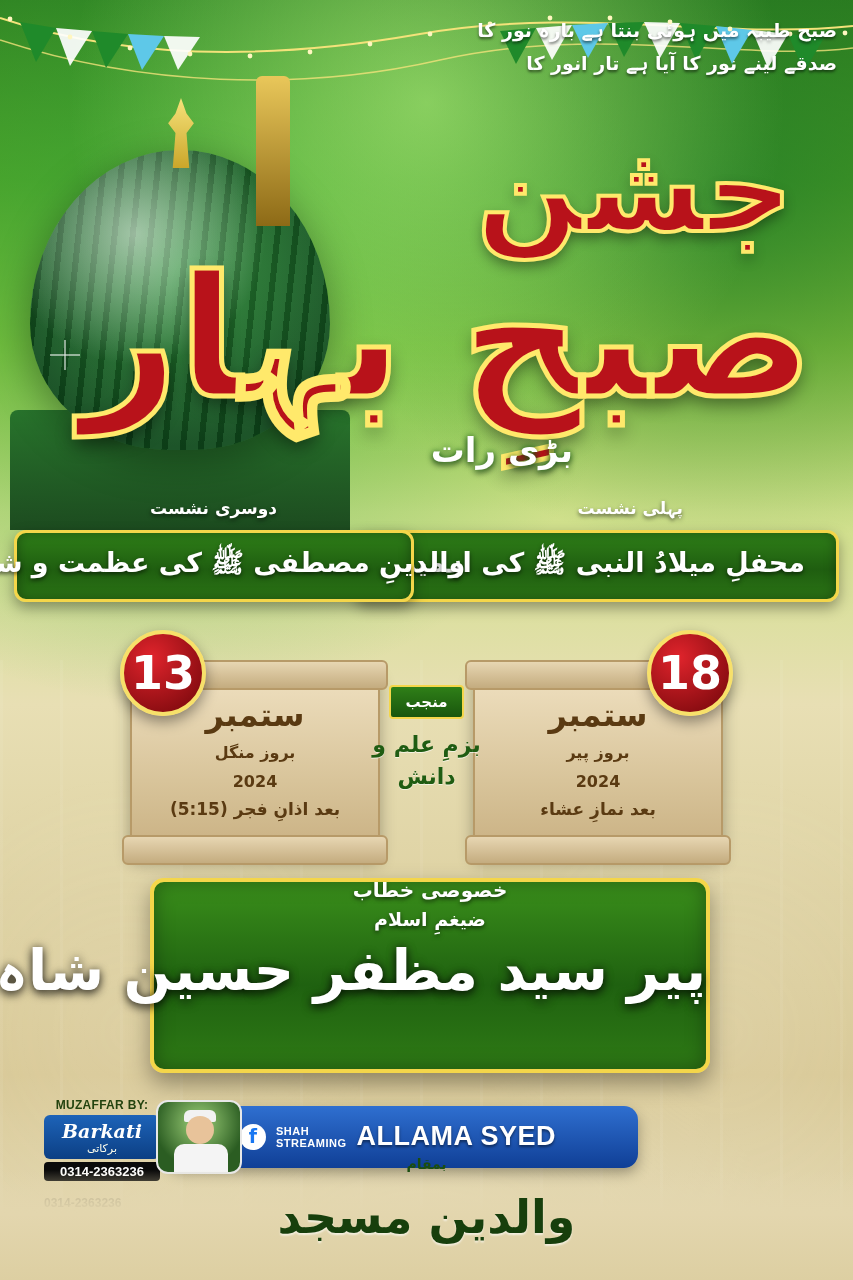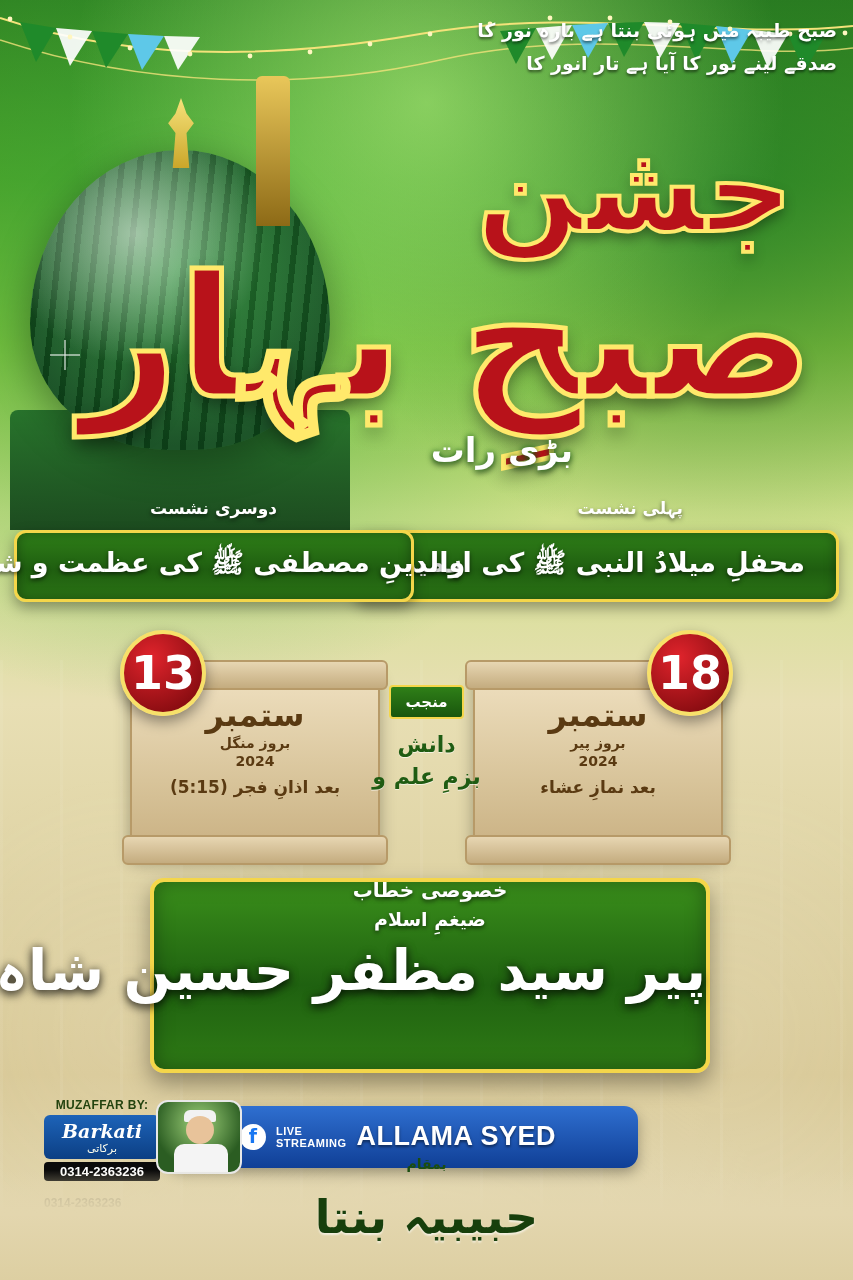--- a/index.html
+++ b/index.html
@@ -155,21 +155,21 @@
   .scroll::before { top: -12px; }
   .scroll::after  { bottom: -12px; }
   .scroll.right { right: 130px; }
   .scroll.left  { left: 130px; }
   .scroll-inner {
     position: relative; z-index: 2; padding: 26px 32px 10px;
     text-align:center; color:#5a3a12;
     font-family: "DejaVu Sans", sans-serif;
   }
   .scroll-month { font-size: 32px; font-weight: 700; line-height: 1.1; }
-  .scroll-year  { font-size: 14px; font-weight: 700; margin-top: 2px; }
+  .scroll-year  { font-size: 16px; font-weight: 700; margin-top: 10px; }
   .scroll-note  { font-size: 17px; font-weight: 700; margin-top: 8px; }
   .daynum {
     position:absolute; top: 0; width: 86px; height: 86px; border-radius: 50%;
     background: radial-gradient(circle at 35% 30%, #e0242c, #8c0d12 75%);
     border: 4px solid #f7e06a;
     box-shadow: 0 6px 14px rgba(0,0,0,.4);
     color:#fff; font-size: 46px; font-weight:700; line-height: 78px; text-align:center;
     font-family: "DejaVu Sans", sans-serif;
   }
   .daynum.right { right: 120px; }
@@ -377,22 +377,22 @@
         <div class="scroll-year">بروز منگل</div>
         <div class="scroll-year">2024</div>
         <div class="scroll-note">بعد اذانِ فجر (5:15)</div>
       </div>
     </div>
     <div class="daynum left">13</div>
 
     <div class="center-ribbon">
       <div class="ribbon-pill">منجب</div>
       <div class="ribbon-lines">
+        <div>بزمِ علم و</div>
         <div>دانش</div>
-        <div>بزمِ علم و</div>
       </div>
     </div>
   </div>
 
   <div class="speaker-panel">
     <div class="khas-khitab">خصوصی خطاب</div>
     <div class="speaker-title">ضیغمِ اسلام</div>
     <div class="speaker-name">پیر سید مظفر حسین شاہ قادری</div>
   </div>
 
@@ -407,28 +407,28 @@
   <div class="faint-phone">0314-2363236</div>
 
   <div class="livebar">
     <div class="live-avatar">
       <div class="cap"></div>
       <div class="head"></div>
       <div class="body"></div>
     </div>
     <div class="fb-badge">f</div>
     <div class="live-text">
-      <div>LIVE</div>
+      <div>SHAH</div>
       <div>STREAMING</div>
     </div>
     <div class="live-name">
       <div>ALLAMA SYED</div>
     </div>
   </div>
 
   <div class="bg-sand"></div>
 
   <div class="footer">
     <div class="logo">بمقام</div>
-    <div class="mosque">حبیبیہ بنتا</div>
+    <div class="mosque">والدین مسجد</div>
   </div>
 
 </div>
 
 </body></html>

